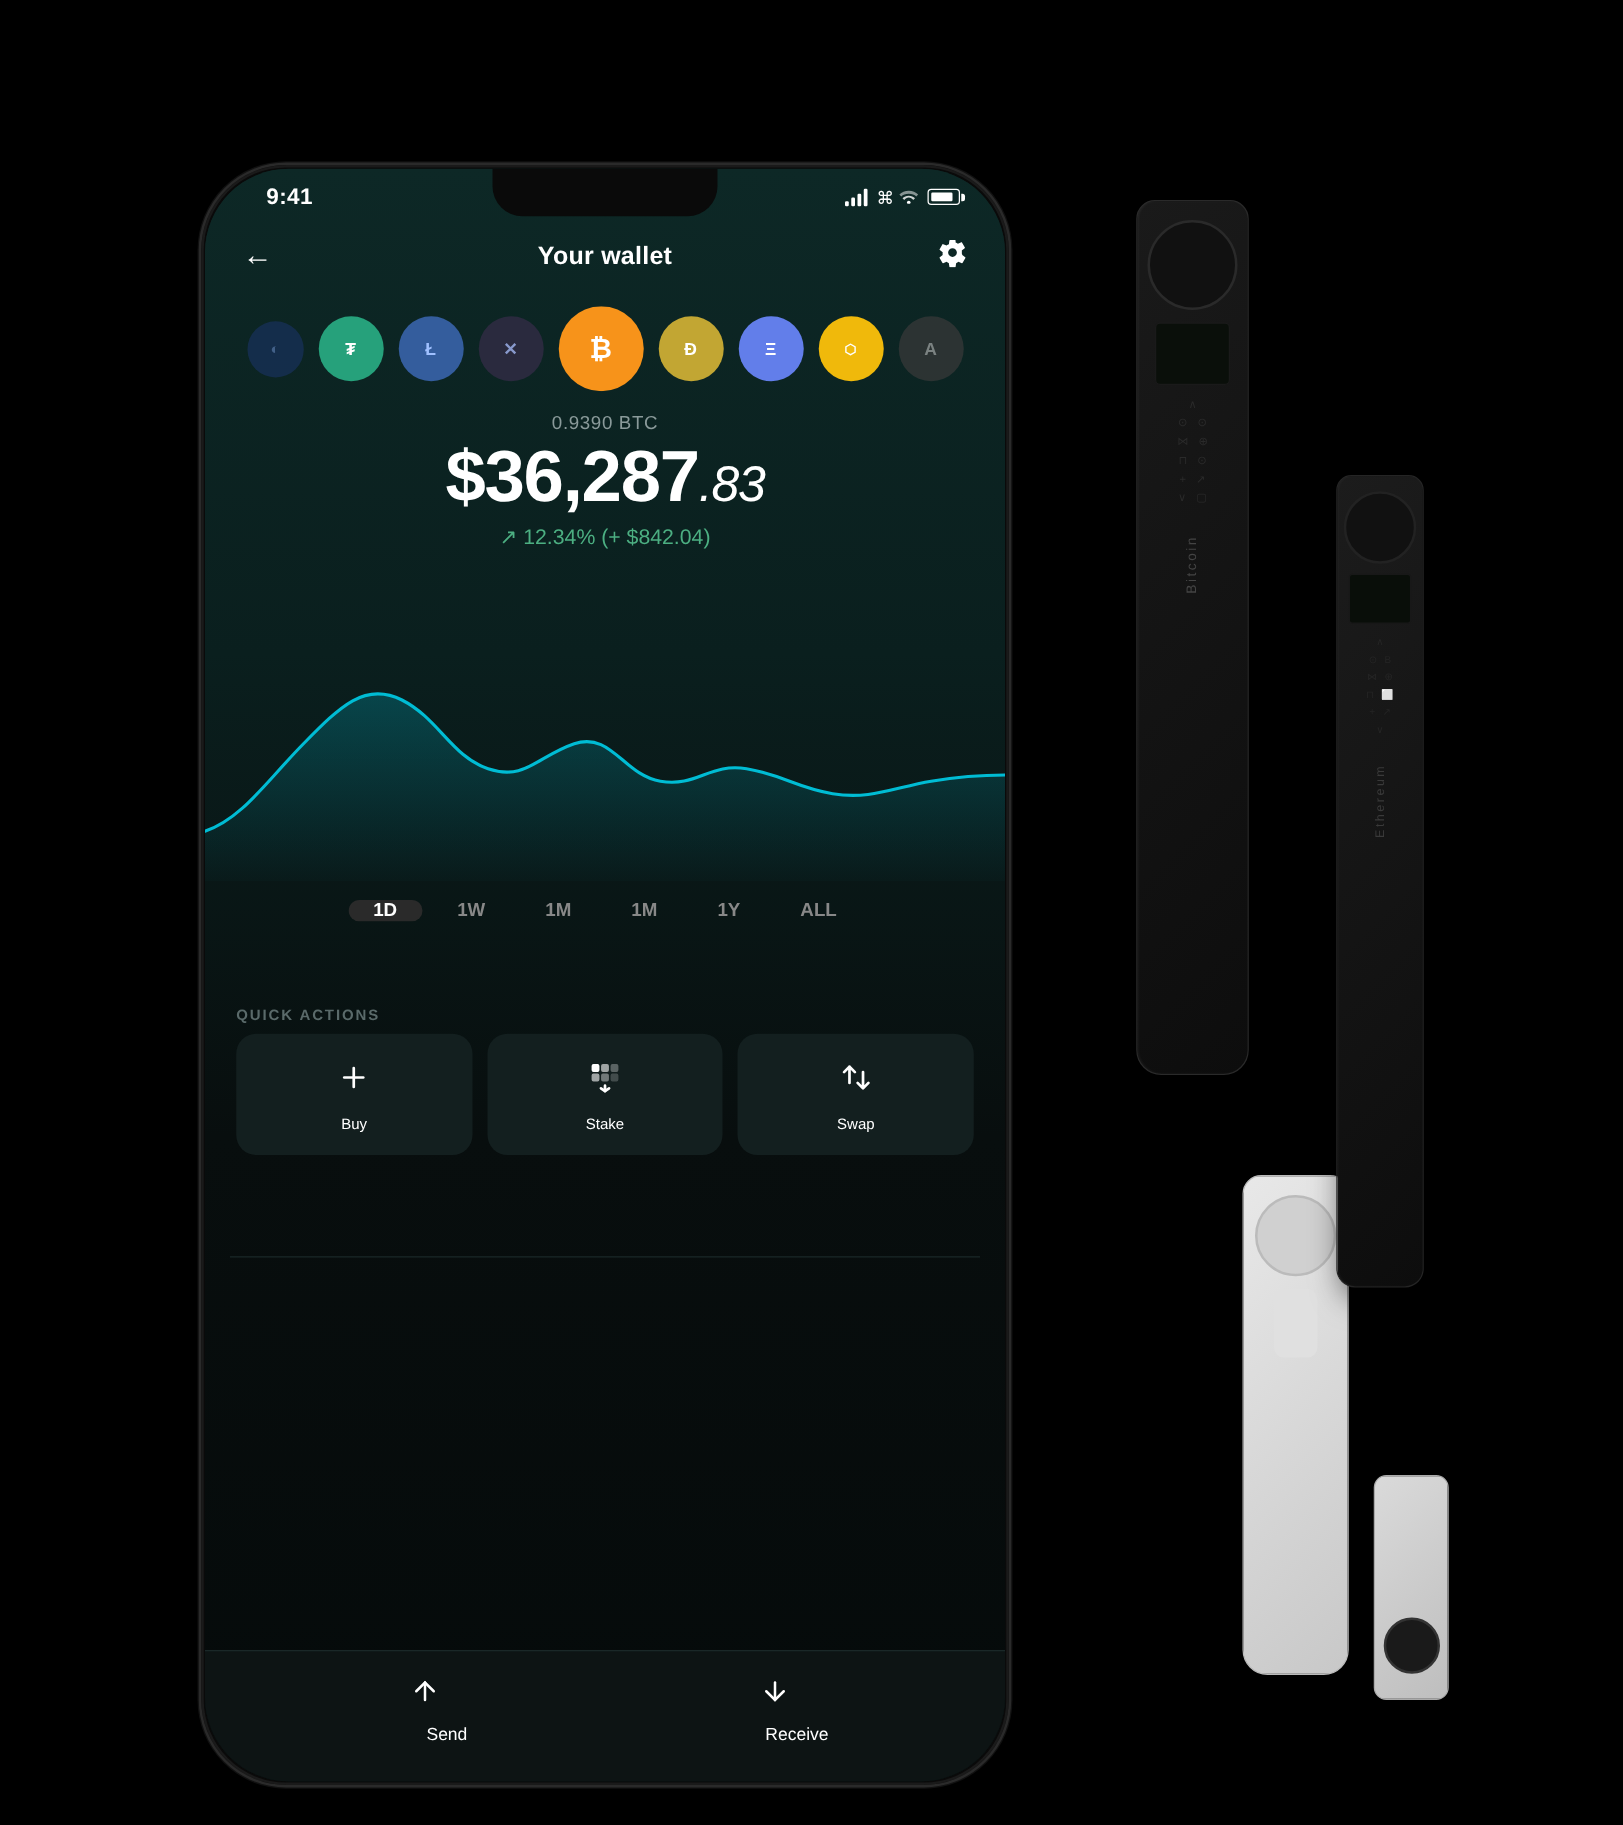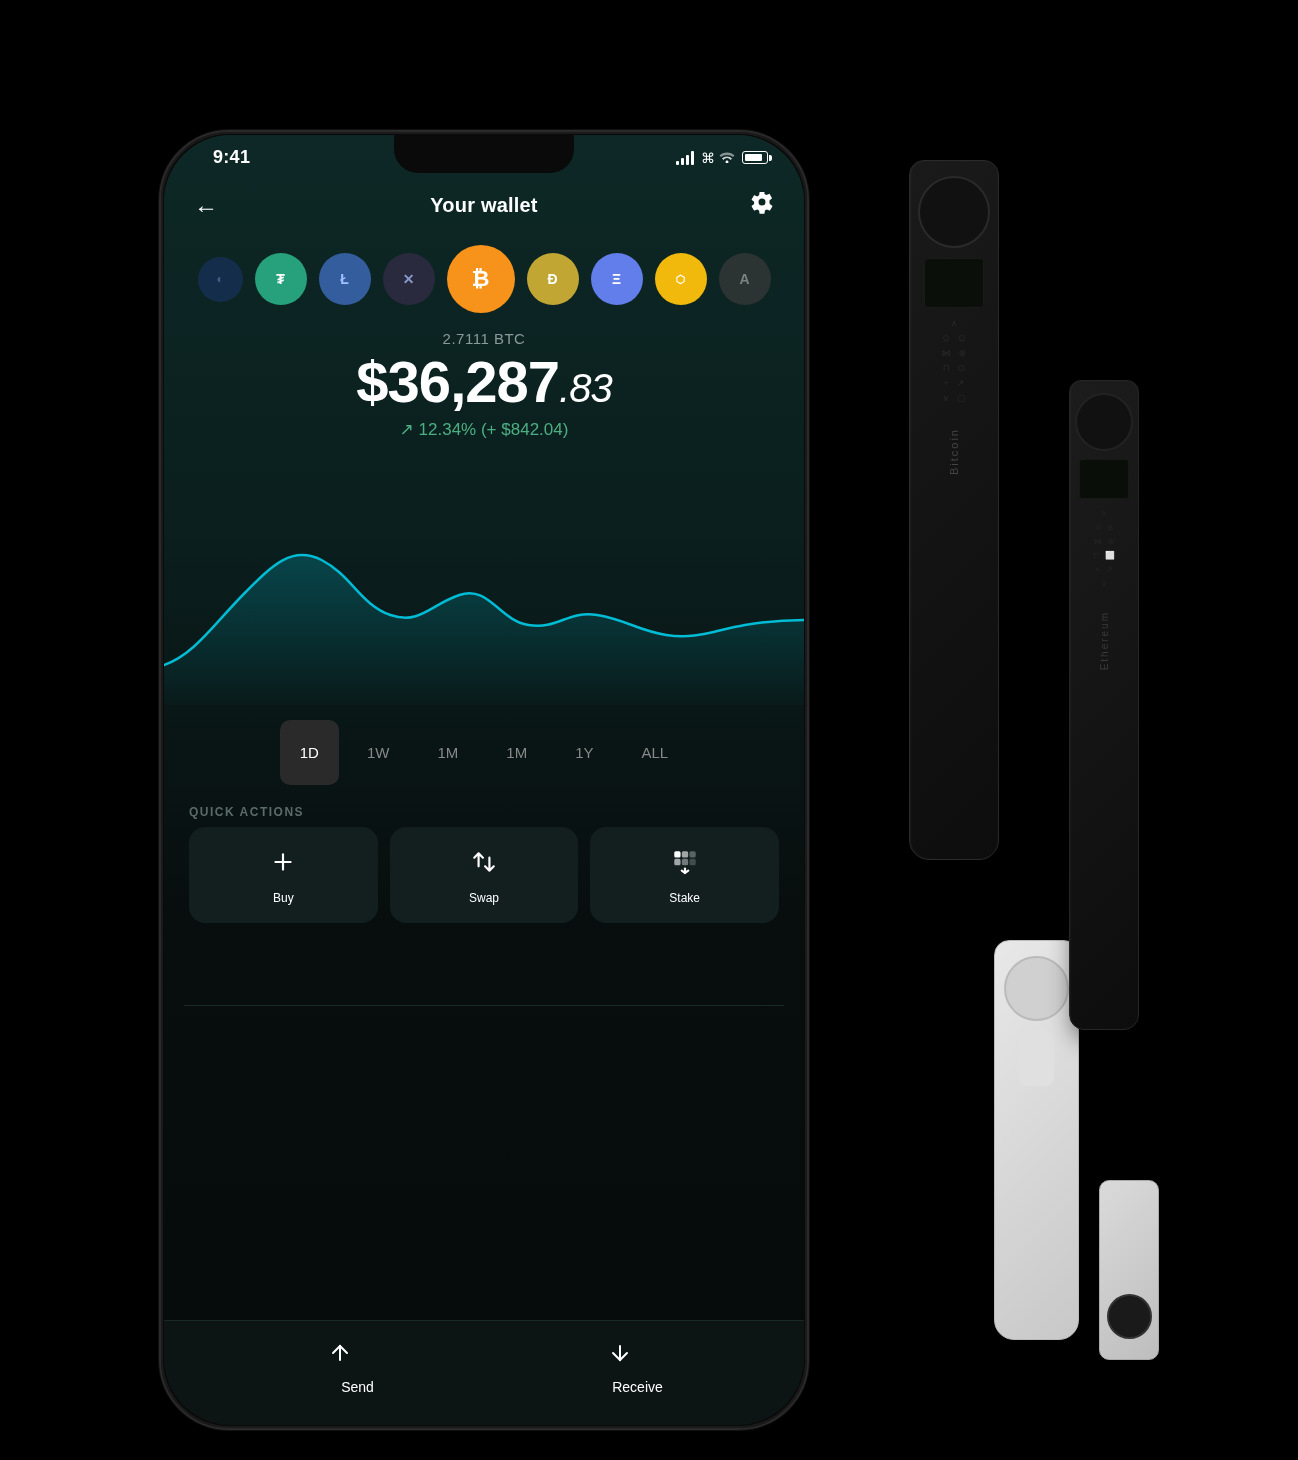--- a/index.html
+++ b/index.html
@@ -274,25 +274,25 @@
       top: 585px;
       left: 0; right: 0;
       display: flex;
       align-items: center;
       justify-content: center;
       gap: 8px;
       padding: 0 40px;
     }
 
     .time-btn {
-      padding: 24px 20px;
+      padding: 0 20px;
       border-radius: 10px;
       color: #888;
       font-size: 15px;
-      font-weight: 400;
+      font-weight: 700;
       cursor: pointer;
       border: none;
       background: transparent;
     }
 
     .time-btn.active {
       background: #2a2a2a;
       color: #fff;
     }
 
@@ -581,21 +581,21 @@
           <div class="coin coin-ltc">Ł</div>
           <div class="coin coin-xrp" style="color:#8899cc;">✕</div>
           <div class="coin coin-btc">₿</div>
           <div class="coin coin-doge">Ð</div>
           <div class="coin coin-eth">Ξ</div>
           <div class="coin coin-bnb" style="font-size:11px;">⬡</div>
           <div class="coin coin-algo" style="opacity:0.7;">A</div>
         </div>
 
         <div class="balance-section">
-          <div class="balance-label">2.7111 BTC</div>
+          <div class="balance-label">0.9390 BTC</div>
           <div class="balance-main">
             <span>$36,287</span><span class="balance-cents">.83</span>
           </div>
           <div class="balance-change">
             <span>↗ 12.34% (+ $842.04)</span>
           </div>
         </div>
 
         <div class="chart-container">
           <svg class="chart-svg" viewBox="0 0 650 240" preserveAspectRatio="none">
@@ -625,44 +625,44 @@
           <div class="quick-actions-label">QUICK ACTIONS</div>
           <div class="quick-actions-grid">
             <button class="action-btn">
               <span class="action-icon">
                 <svg width="26" height="26" viewBox="0 0 24 24" fill="white">
                   <line x1="12" y1="5" x2="12" y2="19" stroke="white" stroke-width="2" stroke-linecap="round"></line>
                   <line x1="5" y1="12" x2="19" y2="12" stroke="white" stroke-width="2" stroke-linecap="round"></line>
                 </svg>
               </span>
               <span class="action-label">Buy</span>
-            </button>
-            <button class="action-btn">
-              <span class="action-icon">
-                <svg width="26" height="26" viewBox="0 0 24 24" fill="none" stroke="white" stroke-width="2" stroke-linecap="round">
-                  <path d="M7 16V4m0 0L3 8m4-4l4 4"></path>
-                  <path d="M17 8v12m0 0l4-4m-4 4l-4-4"></path>
-                </svg>
-              </span>
-              <span class="action-label">Swap</span>
             </button>
             <button class="action-btn">
               <span class="action-icon">
                 <svg width="26" height="26" viewBox="0 0 24 24" fill="none" stroke="white" stroke-width="1.8" stroke-linecap="round">
                   <rect x="3" y="3" width="4" height="4" rx="0.5" fill="white"></rect>
                   <rect x="10" y="3" width="4" height="4" rx="0.5" fill="white" opacity="0.6"></rect>
                   <rect x="17" y="3" width="4" height="4" rx="0.5" fill="white" opacity="0.3"></rect>
                   <rect x="3" y="10" width="4" height="4" rx="0.5" fill="white" opacity="0.6"></rect>
                   <rect x="10" y="10" width="4" height="4" rx="0.5" fill="white" opacity="0.4"></rect>
                   <rect x="17" y="10" width="4" height="4" rx="0.5" fill="white" opacity="0.2"></rect>
                   <line x1="12" y1="18" x2="12" y2="22" stroke="white" stroke-width="2"></line>
                   <polyline points="9,20 12,22 15,20" fill="none" stroke="white" stroke-width="2"></polyline>
                 </svg>
               </span>
               <span class="action-label">Stake</span>
+            </button>
+            <button class="action-btn">
+              <span class="action-icon">
+                <svg width="26" height="26" viewBox="0 0 24 24" fill="none" stroke="white" stroke-width="2" stroke-linecap="round">
+                  <path d="M7 16V4m0 0L3 8m4-4l4 4"></path>
+                  <path d="M17 8v12m0 0l4-4m-4 4l-4-4"></path>
+                </svg>
+              </span>
+              <span class="action-label">Swap</span>
             </button>
           </div>
         </div>
 
         <div class="divider" style="top: 870px;"></div>
 
         <div class="bottom-nav">
           <div class="nav-item">
             <span class="nav-icon">
               <svg width="24" height="24" viewBox="0 0 24 24" fill="none" stroke="white" stroke-width="2" stroke-linecap="round">

